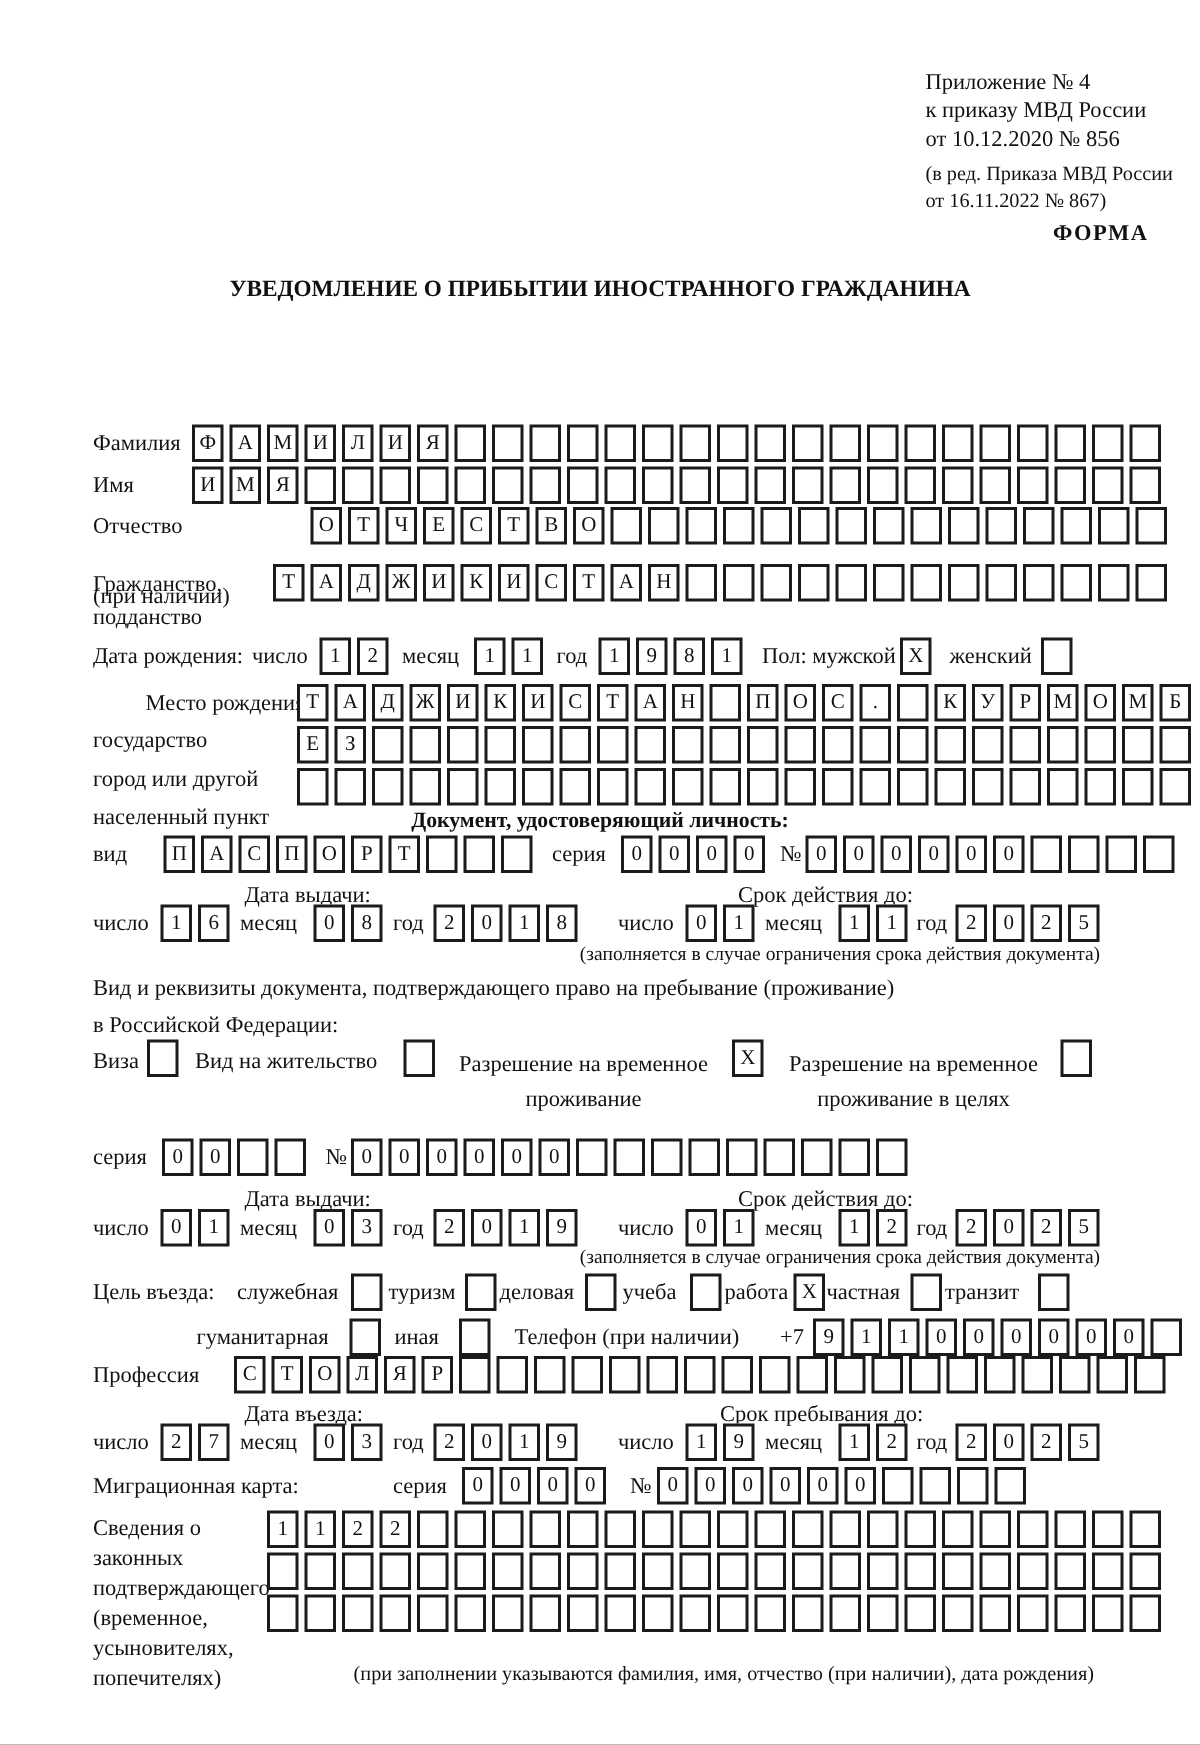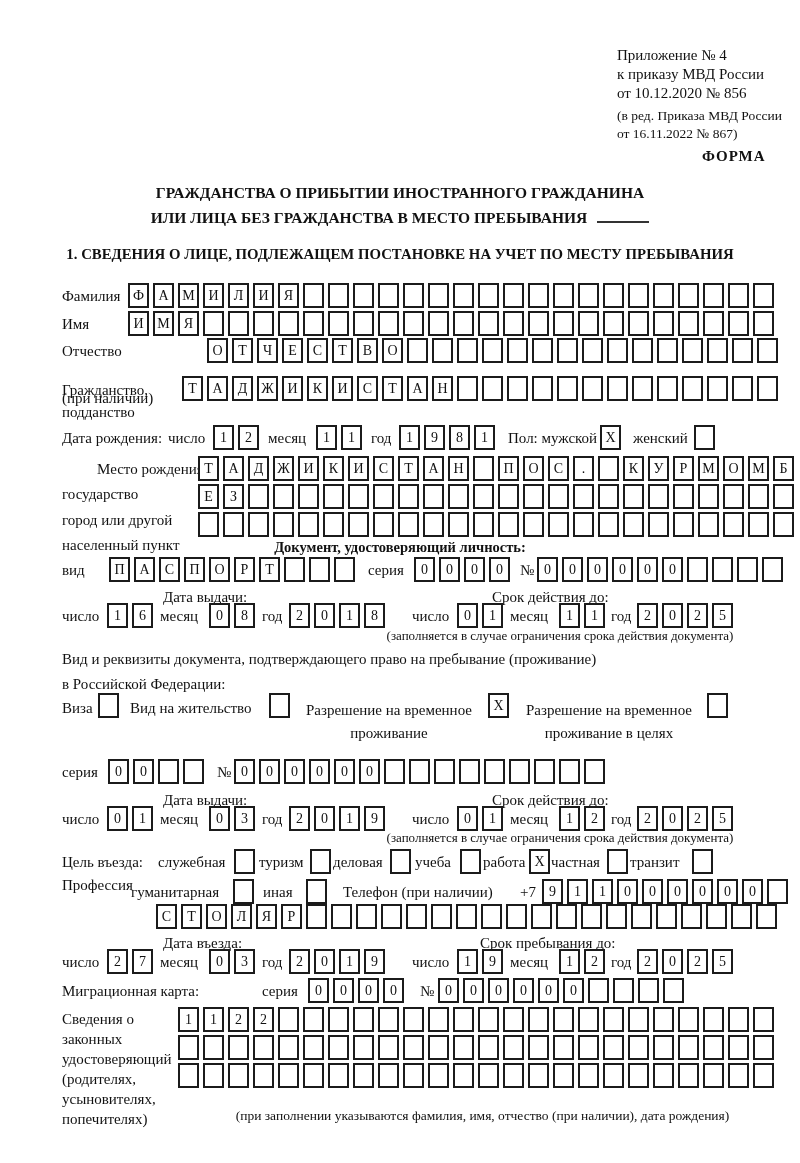--- a/index.html
+++ b/index.html
@@ -25,26 +25,22 @@
   <div class="abs" style="left:617px;top:46px;">
     <div class="lbl">Приложение № 4</div>
     <div class="lbl">к приказу МВД России</div>
     <div class="lbl">от 10.12.2020 № 856</div>
     <div class="sm" style="margin-top:4px;font-size:13.5px;line-height:18px;">(в ред. Приказа МВД России</div>
     <div class="sm" style="font-size:13.5px;line-height:18px;">от 16.11.2022 № 867)</div>
   </div>
 
   <div class="abs lbl b" style="left:702px;top:147px;letter-spacing:1px;">ФОРМА</div>
 
-  <div class="abs center b" style="top:184px;font-size:15.5px;">ГРАЖДАНСТВА О ПРИБЫТИИ ИНОСТРАННОГО ГРАЖДАНИНА</div>
-  <div class="abs center b" style="top:207px;font-size:15.5px;">
-    <span>ИЛИ ЛИЦА БЕЗ ГРАЖДАНСТВА В МЕСТО ПРЕБЫВАНИЯ</span><span class="underline-blank"></span>
-  </div>
-
-  <div class="abs center b" style="top:246px;font-size:14.8px;">1. СВЕДЕНИЯ О ЛИЦЕ, ПОДЛЕЖАЩЕМ ПОСТАНОВКЕ НА УЧЕТ ПО МЕСТУ ПРЕБЫВАНИЯ</div>
+  <div class="abs center b" style="top:184px;font-size:15.5px;">УВЕДОМЛЕНИЕ О ПРИБЫТИИ ИНОСТРАННОГО ГРАЖДАНИНА</div>
+
 
   <div class="abs lbl" style="left:62px;top:287px;">Фамилия</div>
   <div class="abs cells" style="left:128px;top:283px;">
       <div class="cell">Ф</div>
       <div class="cell">А</div>
       <div class="cell">М</div>
       <div class="cell">И</div>
       <div class="cell">Л</div>
       <div class="cell">И</div>
       <div class="cell">Я</div>
@@ -479,21 +475,21 @@
       <div class="cell">1</div>
       <div class="cell">0</div>
       <div class="cell">0</div>
       <div class="cell">0</div>
       <div class="cell">0</div>
       <div class="cell">0</div>
       <div class="cell">0</div>
       <div class="cell"></div>
     </div>
 
-  <div class="abs lbl" style="left:62px;top:876px;">Профессия</div>
+  <div class="abs lbl" style="left:62px;top:908px;">Профессия</div>
   <div class="abs cells" style="left:156px;top:904px;">
       <div class="cell">С</div>
       <div class="cell">Т</div>
       <div class="cell">О</div>
       <div class="cell">Л</div>
       <div class="cell">Я</div>
       <div class="cell">Р</div>
       <div class="cell"></div>
       <div class="cell"></div>
       <div class="cell"></div>
@@ -570,22 +566,22 @@
       <div class="cell">0</div>
       <div class="cell">0</div>
       <div class="cell"></div>
       <div class="cell"></div>
       <div class="cell"></div>
       <div class="cell"></div>
     </div>
 
   <div class="abs lbl" style="left:62px;top:1010px;">Сведения о</div>
   <div class="abs lbl" style="left:62px;top:1030px;">законных</div>
-  <div class="abs lbl" style="left:62px;top:1050px;">удостоверяющий</div>
-  <div class="abs lbl" style="left:62px;top:1070px;">(родителях,</div>
+  <div class="abs lbl" style="left:62px;top:1050px;">подтверждающего</div>
+  <div class="abs lbl" style="left:62px;top:1070px;">(временное,</div>
   <div class="abs lbl" style="left:62px;top:1090px;">усыновителях,</div>
   <div class="abs lbl" style="left:62px;top:1110px;">попечителях)</div>
   <div class="abs cells" style="left:178px;top:1007px;">
       <div class="cell">1</div>
       <div class="cell">1</div>
       <div class="cell">2</div>
       <div class="cell">2</div>
       <div class="cell"></div>
       <div class="cell"></div>
       <div class="cell"></div>

